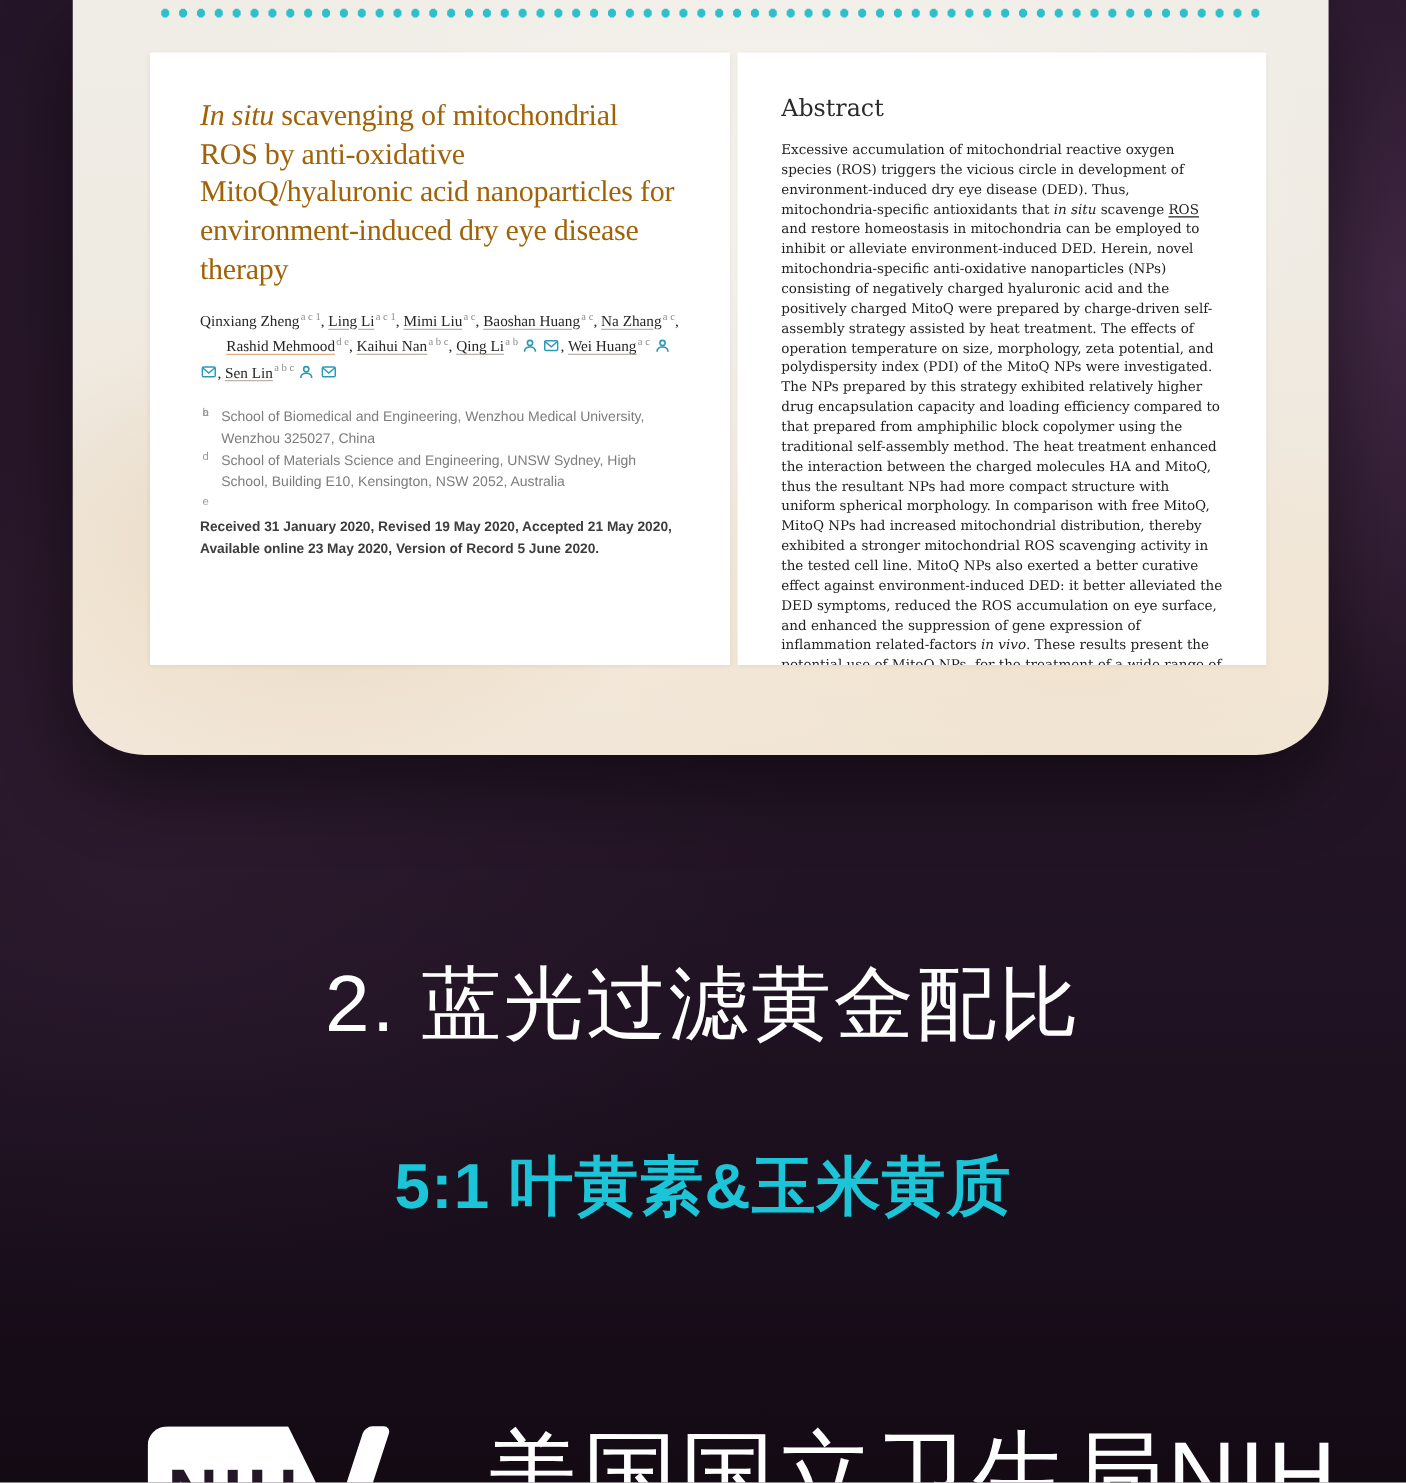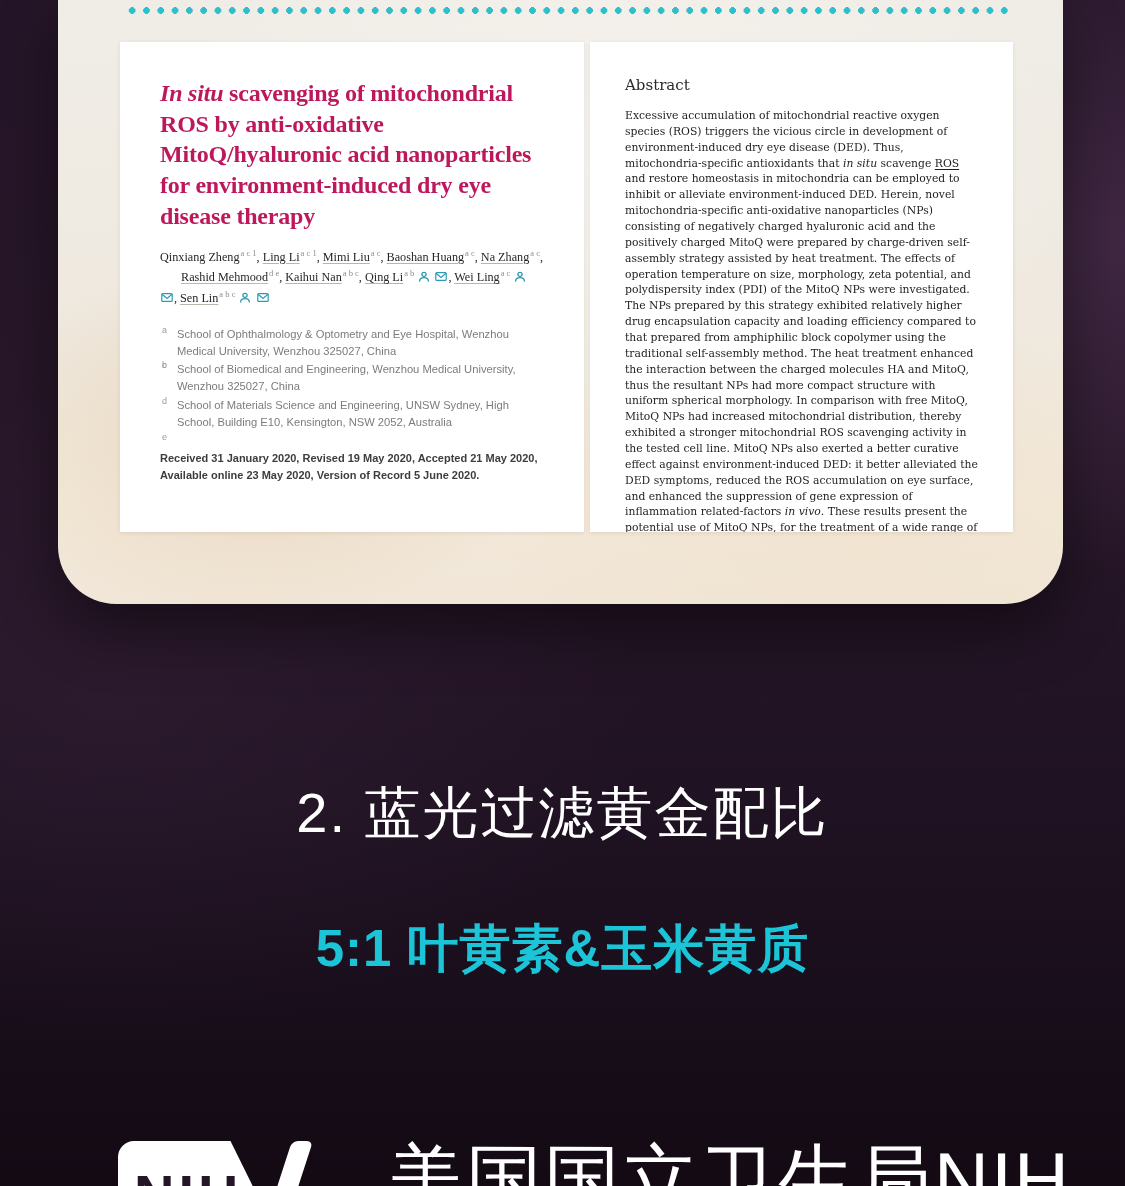--- a/index.html
+++ b/index.html
@@ -30,21 +30,21 @@
   }
 
   
   .card { position:absolute; top:42px; background:#fff; overflow:hidden;
           box-shadow:0 1px 4px rgba(70,50,30,.10); }
   .card-left  { left:120px; width:464px; height:490px; padding:36px 40px; }
   .card-right { left:590px; width:423px; height:490px; padding:34px 35px; }
 
   .paper-title {
     font-family:"Liberation Serif", serif;
-    font-size:24px; line-height:1.28; color:#be185d; font-weight:700;
+    font-size:24px; line-height:1.28; color:#a16207; font-weight:400;
     letter-spacing:-.2px; margin-bottom:15px;
   }
   .paper-title i { font-style:italic; }
 
   .authors {
     font-family:"Liberation Serif", serif;
     font-size:12.2px; line-height:1.7; color:#262626;
   }
   .author-name { text-decoration:underline; text-decoration-color:#b9b4ac; text-underline-offset:2px; }
   .author-name.no-underline { text-decoration:none; }
@@ -56,34 +56,34 @@
   .affiliations li {
     position:relative; padding-left:17px; margin-bottom:2px;
     font-size:11.2px; line-height:1.5; color:#7c7c7c;
   }
   .aff-label { position:absolute; left:2px; top:-2px; font-size:9px; color:#9a9a9a; }
 
   .dates { margin-top:19px; font-size:11px; line-height:1.55; color:#3d3d3d; font-weight:700; }
 
   .abstract-heading {
     font-family:"DejaVu Serif", serif;
-    font-size:15px; color:#2b2b2b; font-weight:400; margin-bottom:14px;
+    font-size:19px; color:#2b2b2b; font-weight:400; margin-bottom:14px;
   }
   .abstract-body {
     font-family:"DejaVu Serif", serif;
     font-size:10.8px; line-height:1.47; color:#1e1e1e;
   }
   .abstract-link { text-decoration:underline; text-underline-offset:2px;text-align:right; }
   .it { font-style:italic; }
 
   
   .section-heading {
-    position:absolute; left:0; top:776px; width:100%;
+    position:absolute; left:0; top:760px; width:100%;
     text-align:center; color:#ffffff;
-    font-size:56px; font-weight:400; letter-spacing:2px;
+    font-size:64px; font-weight:400; letter-spacing:2px;
   }
   .section-subtitle {
     position:absolute; left:0; top:918px; width:100%;
     text-align:center; color:#1bc4d6;
     font-size:51px; font-weight:700; line-height:1.22; letter-spacing:1px;
   }
 
   
   .nih-logo-rect {
     position:absolute; left:118px; top:1141px; width:152px; height:80px;
@@ -115,41 +115,41 @@
 
   <div class="authors">
     <span><span class="author-name no-underline">Qinxiang Zheng</span><sup class="author-sup">a c 1</sup></span><span>, </span><span><span class="author-name">Ling Li</span><sup class="author-sup">a c 1</sup></span><span>, </span><span><span class="author-name">Mimi Liu</span><sup class="author-sup">a c</sup></span><span>, </span><span><span class="author-name">Baoshan Huang</span><sup class="author-sup">a c</sup></span><span>, </span><span><span class="author-name">Na Zhang</span><sup class="author-sup">a c</sup></span><span>, </span><span><span class="author-name tan-underline">Rashid Mehmood</span><sup class="author-sup">d e</sup></span><span>, </span><span><span class="author-name">Kaihui Nan</span><sup class="author-sup">a b c</sup></span><span>, </span><span><span class="author-name">Qing Li</span><sup class="author-sup">a b</sup></span>
     <span class="mini-icon"><svg width="12" height="11" viewBox="0 0 12 11" fill="none" stroke="#2b9ab2" stroke-width="1.3">
           <circle cx="6" cy="3.4" r="2.1"></circle>
           <path d="M1.6 10.4c0-2.4 2-3.8 4.4-3.8s4.4 1.4 4.4 3.8"></path>
         </svg></span>
     <span class="mini-icon"><svg width="12" height="11" viewBox="0 0 12 11" fill="none" stroke="#2b9ab2" stroke-width="1.2">
           <rect x="0.8" y="1.6" width="10.4" height="7.8" rx="1"></rect>
           <path d="M1 2.2 6 6.4 11 2.2"></path>
-        </svg></span><span>, </span><span><span class="author-name">Wei Ling</span><sup class="author-sup">a c</sup></span>
+        </svg></span><span>, </span><span><span class="author-name">Wei Huang</span><sup class="author-sup">a c</sup></span>
     <span class="mini-icon"><svg width="12" height="11" viewBox="0 0 12 11" fill="none" stroke="#2b9ab2" stroke-width="1.3">
           <circle cx="6" cy="3.4" r="2.1"></circle>
           <path d="M1.6 10.4c0-2.4 2-3.8 4.4-3.8s4.4 1.4 4.4 3.8"></path>
         </svg></span>
     <span class="mini-icon"><svg width="12" height="11" viewBox="0 0 12 11" fill="none" stroke="#2b9ab2" stroke-width="1.2">
           <rect x="0.8" y="1.6" width="10.4" height="7.8" rx="1"></rect>
           <path d="M1 2.2 6 6.4 11 2.2"></path>
         </svg></span><span>, </span><span><span class="author-name">Sen Lin</span><sup class="author-sup">a b c</sup></span>
     <span class="mini-icon"><svg width="12" height="11" viewBox="0 0 12 11" fill="none" stroke="#2b9ab2" stroke-width="1.3">
           <circle cx="6" cy="3.4" r="2.1"></circle>
           <path d="M1.6 10.4c0-2.4 2-3.8 4.4-3.8s4.4 1.4 4.4 3.8"></path>
         </svg></span>
     <span class="mini-icon"><svg width="12" height="11" viewBox="0 0 12 11" fill="none" stroke="#2b9ab2" stroke-width="1.2">
           <rect x="0.8" y="1.6" width="10.4" height="7.8" rx="1"></rect>
           <path d="M1 2.2 6 6.4 11 2.2"></path>
         </svg></span>
   </div>
 
   <ul class="affiliations">
-    <li><span class="aff-label">a</span><span>School of Ophthalmology &amp; Optometry and Eye Hospital, Wenzhou Medical University, Wenzhou 325027, China</span></li>
+    <li><span class="aff-label">a</span></li>
     <li><span class="aff-label">b</span></li>
     <li><span class="aff-label">c</span><span>School of Biomedical and Engineering, Wenzhou Medical University, Wenzhou 325027, China</span></li>
     <li><span class="aff-label">d</span><span>School of Materials Science and Engineering, UNSW Sydney, High School, Building E10, Kensington, NSW 2052, Australia</span></li>
     <li><span class="aff-label">e</span></li>
   </ul>
 
   <div class="dates">Received 31 January 2020, Revised 19 May 2020, Accepted 21 May 2020, Available online 23 May 2020, Version of Record 5 June 2020.</div>
 </div>
 
 <div class="card card-right">

